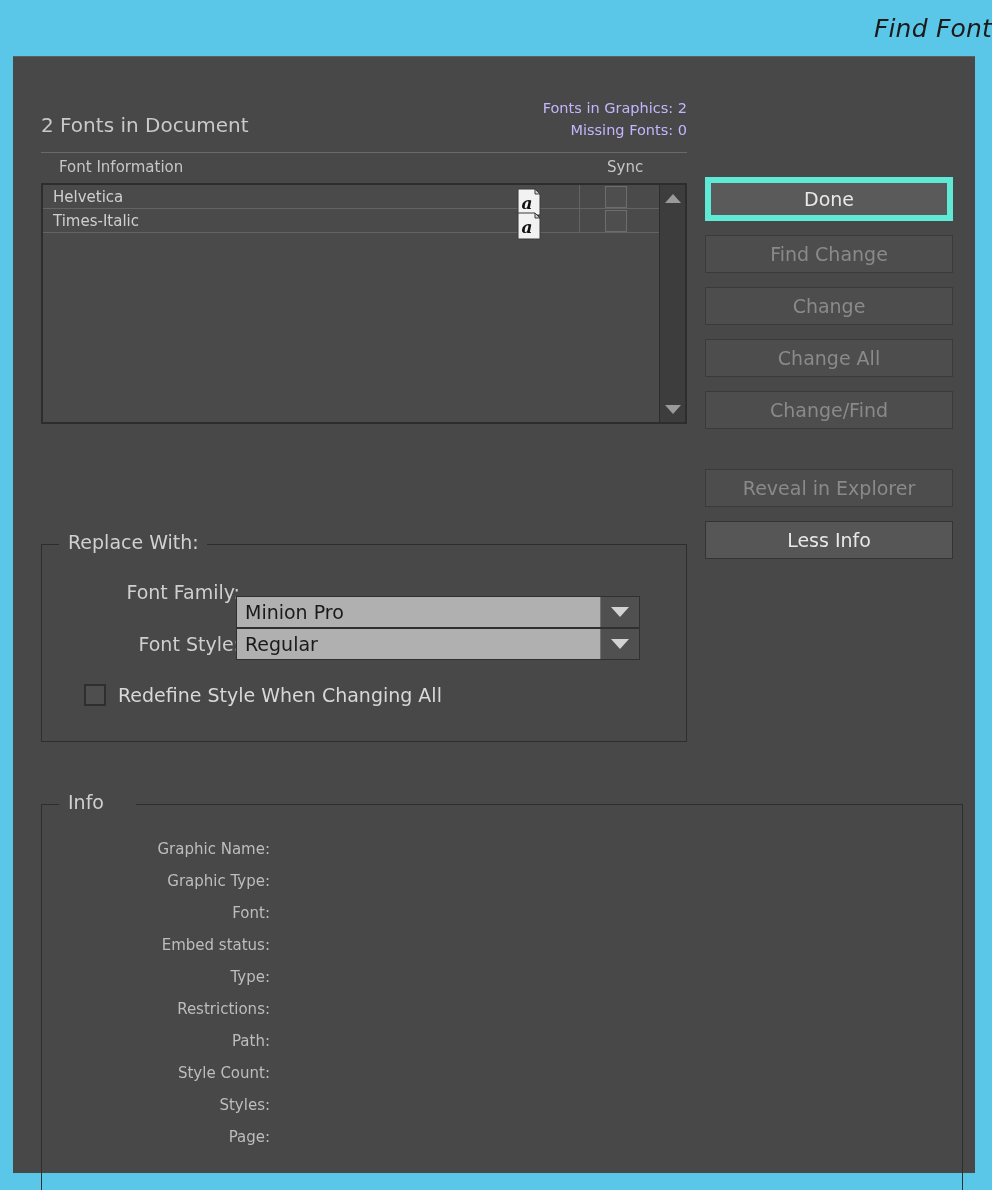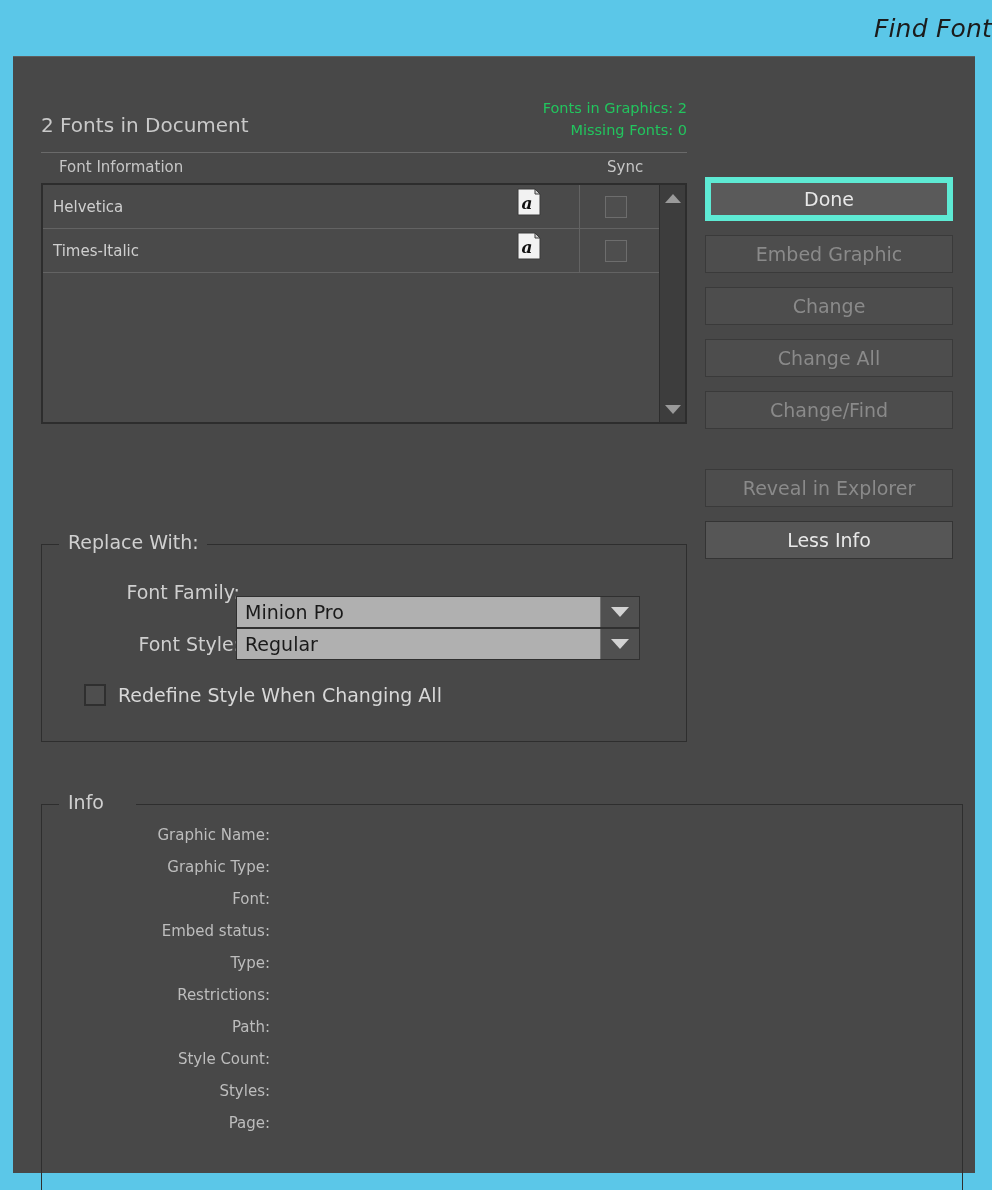--- a/index.html
+++ b/index.html
@@ -63,21 +63,21 @@
     top: 16px;
     font-size: 20px;
     color: #c9c9c9;
   }
   .counts {
     position: absolute;
     right: 0;
     top: 0;
     text-align: right;
     font-size: 14.5px;
-    color: #22c55e;
+    color: #c4b5fd;
     line-height: 22px;
   }
   .hdr-rule {
     position: absolute;
     left: 28px;
     top: 95px;
     width: 646px;
     height: 1px;
     background: #6a6a6a;
   }
@@ -117,21 +117,21 @@
     border: 2px solid #2d2d2d;
     display: flex;
   }
   .list-inner {
     position: relative;
     flex: 1 1 auto;
     overflow: hidden;
   }
   .font-row {
     position: relative;
-    height: 44px;
+    height: 24px;
     display: flex;
     align-items: center;
     border-bottom: 1px solid #636363;
   }
   .font-name {
     position: absolute;
     left: 10px;
     font-size: 15px;
     color: #cfcfcf;
     white-space: nowrap;
@@ -347,21 +347,21 @@
   
   .info-list {
     position: absolute;
     left: 0;
     top: 22px;
     width: 100%;
   }
   .info-row {
     height: 32px;
     display: flex;
-    align-items: flex-start;
+    align-items: flex-end;
   }
   .info-label {
     width: 228px;
     text-align: right;
     font-size: 15px;
     color: #bdbdbd;
     white-space: nowrap;
   }
   .info-value {
     margin-left: 14px;
@@ -427,21 +427,21 @@
             <span class="tri-up"></span>
           </div>
         <div class="sb-arrow down">
             <span class="tri-down"></span>
           </div>
       </div>
     </div>
 
     <div class="btn-col">
       <div class="btn default">Done</div>
-      <div class="btn disabled">Embed Graphic</div>
+      <div class="btn disabled">Find Change</div>
       <div class="btn disabled">Change</div>
       <div class="btn disabled">Change All</div>
       <div class="btn disabled">Change/Find</div>
       <div class="btn-gap"></div>
       <div class="btn disabled">Reveal in Explorer</div>
       <div class="btn">Less Info</div>
     </div>
 
     <div class="groupbox" id="replace-group">
       <span class="gb-topline-left"></span>

